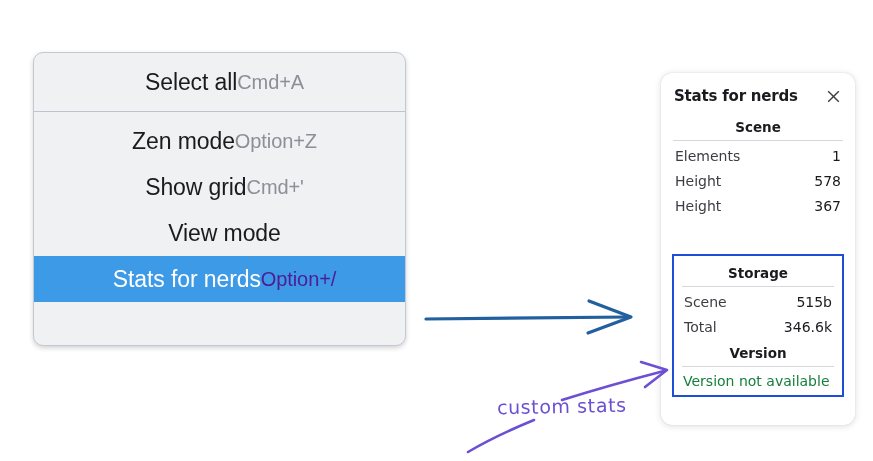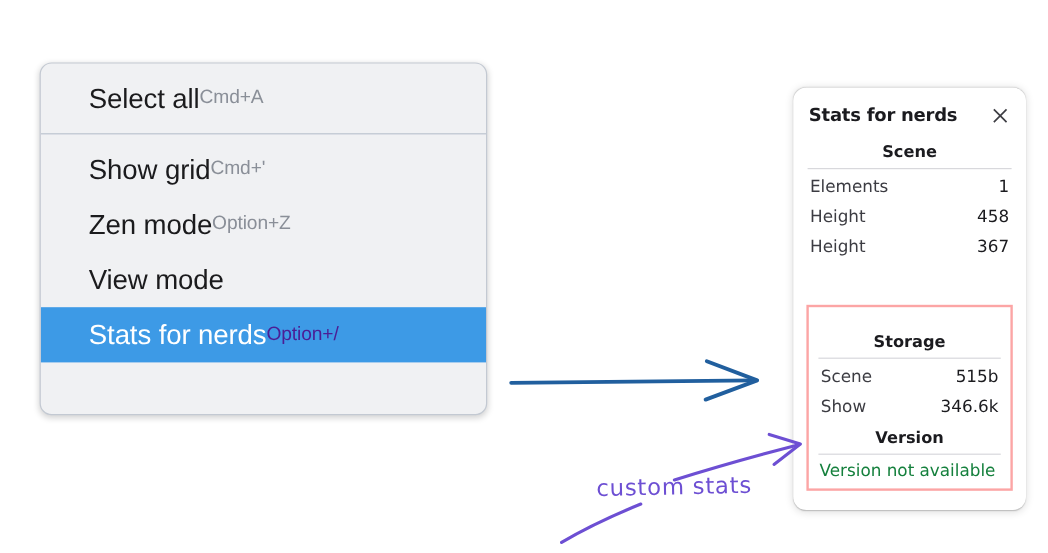--- a/index.html
+++ b/index.html
@@ -32,36 +32,36 @@
   }
   .menu-group {
     padding: 6px 0;
   }
   .menu-group.first {
     border-bottom: 1px solid #bcc4cf;
   }
   .menu-item {
     display: flex;
     align-items: center;
-    justify-content: flex-start;
+    justify-content: center;
     height: 46px;
     padding: 0 30px 0 40px;
     box-sizing: border-box;
     cursor: default;
   }
   .menu-item.selected {
     background: #3d9ae6;
   }
   .menu-label {
     font-size: 23px;
     color: #1b1b1d;
     letter-spacing: -0.1px;
   }
   .menu-shortcut {
-    font-size: 16px;
+    font-size: 20px;
     color: #8a8f98;
     letter-spacing: -0.1px;
   }
   .menu-item.selected .menu-label { color: #ffffff; }
   .menu-item.selected .menu-shortcut { color: #4c1d95; }
 
   
   .stats-panel {
     position: absolute;
     left: 661px;
@@ -119,22 +119,22 @@
   }
   .stat-row .k { color: #3c3c42; }
   .stat-row .v { color: #1b1b1f; }
 
   .custom-box {
     position: absolute;
     left: 11px;
     top: 181px;
     width: 172px;
     box-sizing: border-box;
-    border: 2px solid #fca5a5;
-    padding: 16px 7px 6px 7px;
+    border: 2px solid #1d4ed8;
+    padding: 4px 7px 6px 7px;
     background: #ffffff;
   }
   .custom-box .section-head { padding-top: 5px; }
   .version-value {
     font-size: 14px;
     color: #15803d;
     padding: 3px 2px 0 2px;
     white-space: nowrap;
   }
 
@@ -164,26 +164,26 @@
 
   <div class="menu-group first">
     <div class="menu-item">
       <span class="menu-label">Select all</span>
       <span class="menu-shortcut">Cmd+A</span>
     </div>
   </div>
 
   <div class="menu-group">
     <div class="menu-item">
+      <span class="menu-label">Zen mode</span>
+      <span class="menu-shortcut">Option+Z</span>
+    </div>
+    <div class="menu-item">
       <span class="menu-label">Show grid</span>
       <span class="menu-shortcut">Cmd+'</span>
-    </div>
-    <div class="menu-item">
-      <span class="menu-label">Zen mode</span>
-      <span class="menu-shortcut">Option+Z</span>
     </div>
     <div class="menu-item">
       <span class="menu-label">View mode</span>
     </div>
     <div class="menu-item selected">
       <span class="menu-label">Stats for nerds</span>
       <span class="menu-shortcut">Option+/</span>
     </div>
   </div>
 
@@ -203,37 +203,37 @@
 
   <div class="section-head">Scene</div>
   <div class="rule"></div>
 
   <div class="stat-row">
     <span class="k">Elements</span>
     <span class="v">1</span>
   </div>
   <div class="stat-row">
     <span class="k">Height</span>
-    <span class="v">458</span>
+    <span class="v">578</span>
   </div>
   <div class="stat-row">
     <span class="k">Height</span>
     <span class="v">367</span>
   </div>
 
   <div class="custom-box">
     <div class="section-head">Storage</div>
     <div class="rule"></div>
 
     <div class="stat-row">
       <span class="k">Scene</span>
       <span class="v">515b</span>
     </div>
     <div class="stat-row">
-      <span class="k">Show</span>
+      <span class="k">Total</span>
       <span class="v">346.6k</span>
     </div>
 
     <div class="section-head">Version</div>
     <div class="rule"></div>
     <div class="version-value">Version not available</div>
   </div>
 
 </div>
 

